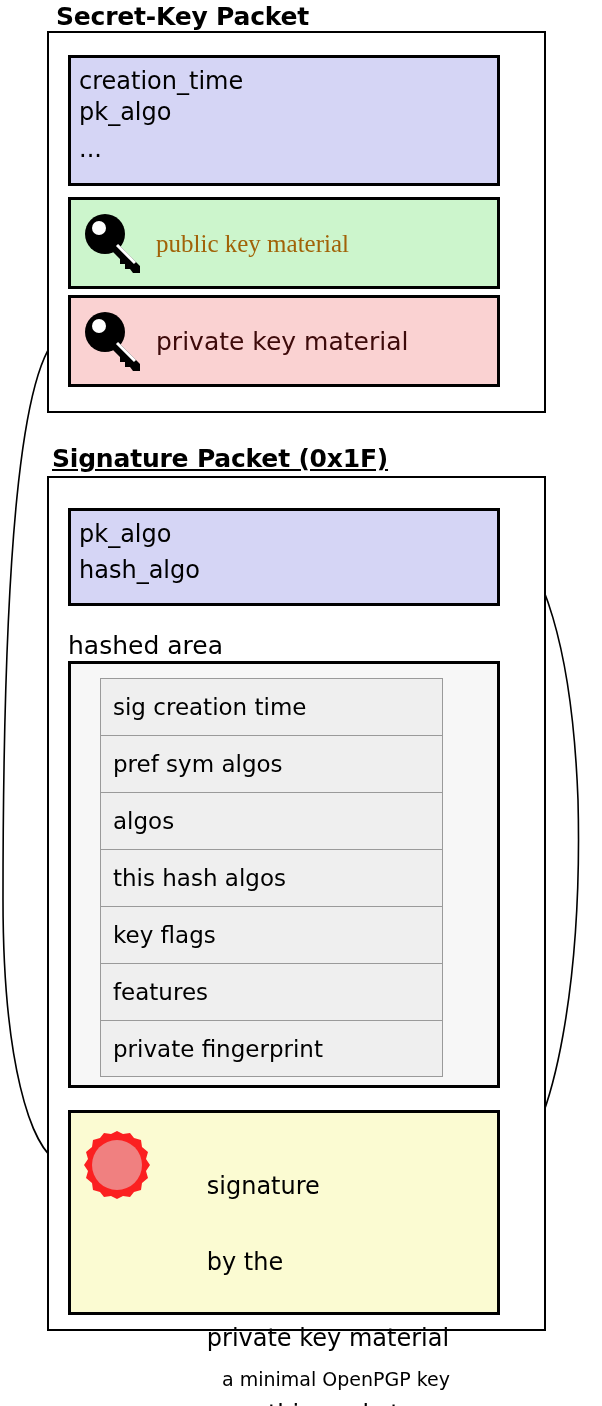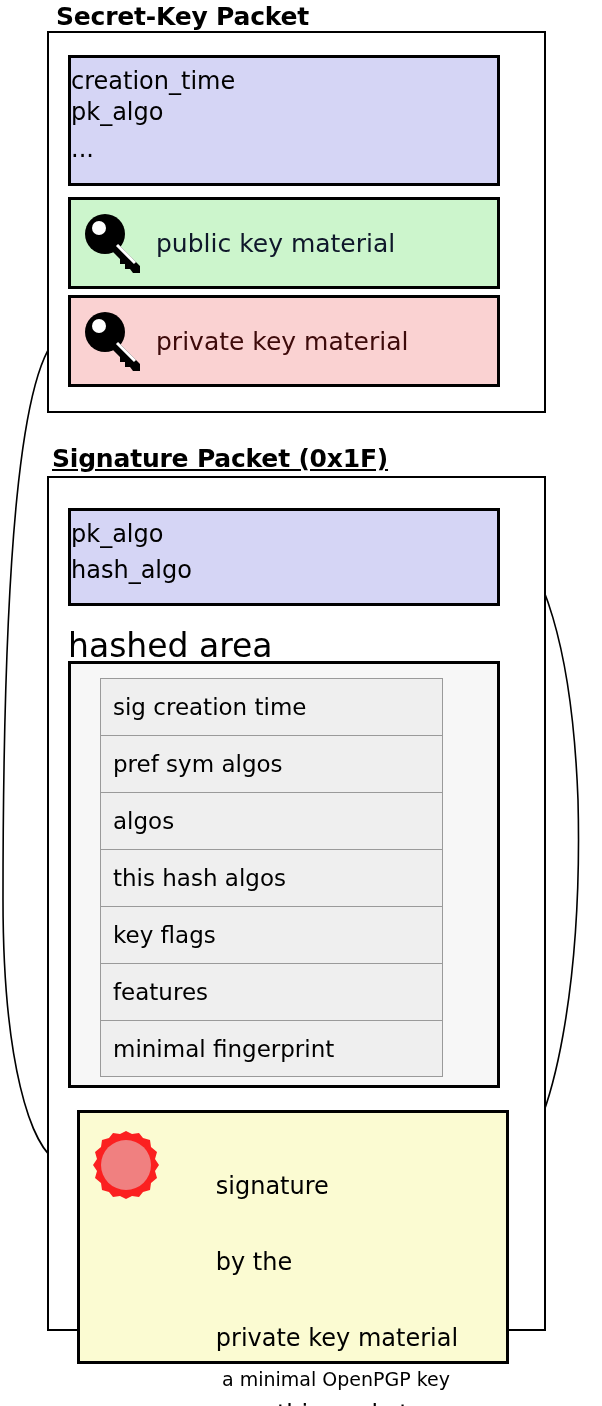--- a/index.html
+++ b/index.html
@@ -26,52 +26,52 @@
     position:absolute;border:2px solid #000;background:#ffffff;box-sizing:border-box;
   }
   #packet-secret{left:47px;top:31px;width:499px;height:382px;}
   #packet-sig{left:47px;top:476px;width:499px;height:855px;}
 
   
   .field{
     position:absolute;box-sizing:border-box;border:3px solid #000;
     font-size:24px;line-height:31px;
   }
-  .field .txt{position:absolute;left:0;white-space:pre;}
+  .field .txt{position:absolute;left:8px;white-space:pre;}
 
   #f-meta{left:68px;top:55px;width:432px;height:131px;background:#d5d5f5;}
   #f-meta .txt{top:11px;}
 
   #f-pub{left:68px;top:197px;width:432px;height:92px;background:#ccf5cc;}
   #f-priv{left:68px;top:295px;width:432px;height:92px;background:#fad2d2;}
   .keyrow-label{position:absolute;left:85px;top:28px;font-size:25px;line-height:32px;white-space:nowrap;}
-  #f-pub .keyrow-label{color:#0f172a;}
+  #f-pub .keyrow-label{color:#a16207;font-family:Liberation Serif, serif;}
   #f-priv .keyrow-label{color:#3d0a0a;}
 
   #f-algos{left:68px;top:508px;width:432px;height:98px;background:#d5d5f5;}
   #f-algos .txt{top:11px;}
 
   
   #hashed-label{
-    position:absolute;left:68px;top:631px;font-size:33px;line-height:30px;white-space:nowrap;
+    position:absolute;left:68px;top:631px;font-size:25px;line-height:30px;white-space:nowrap;
   }
   #f-hashed{
     position:absolute;left:68px;top:661px;width:432px;height:427px;
     box-sizing:border-box;border:3px solid #000;background:#f7f7f7;
   }
   .subpkt-list{position:absolute;left:29px;top:14px;width:343px;}
   .subpkt{
     box-sizing:border-box;border:1px solid #9a9a9a;border-bottom:none;
     background:#efefef;height:57px;line-height:56px;padding-left:12px;
     font-size:23px;white-space:nowrap;
   }
   .subpkt:last-child{border-bottom:1px solid #9a9a9a;}
 
   
-  #f-sig{left:68px;top:1110px;width:432px;height:254px;background:#fbfbd2;margin-left:9px;}
+  #f-sig{left:68px;top:1110px;width:432px;height:205px;background:#fbfbd2;}
   #sig-text{position:absolute;left:90px;top:16px;font-size:24px;line-height:38px;white-space:pre;}
 
   
   .key-icon{position:absolute;left:12px;top:12px;width:66px;height:66px;}
   .seal-icon{position:absolute;left:10px;top:16px;width:72px;height:72px;}
 
   
   #caption{
     position:absolute;left:0;top:1368px;width:602px;text-align:center;
     font-size:19px;line-height:22px;margin-left:35px;
@@ -142,21 +142,21 @@
   <div id="hashed-label">hashed area</div>
 
   <div id="f-hashed">
     <div class="subpkt-list">
       <div class="subpkt">sig creation time</div>
       <div class="subpkt">pref sym algos</div>
       <div class="subpkt">algos</div>
       <div class="subpkt">this hash algos</div>
       <div class="subpkt">key flags</div>
       <div class="subpkt">features</div>
-      <div class="subpkt">minimal fingerprint</div>
+      <div class="subpkt">private fingerprint</div>
     </div>
   </div>
 
   <div class="field" id="f-sig">
     <svg class="seal-icon" viewBox="0 0 72 72">
       <path d="M36,2 L42,5 L49,4 L53,9 L60,11 L61,18 L67,23 L65,30 L69,36 L65,42
                L67,49 L61,54 L60,61 L53,63 L49,68 L42,67 L36,70 L30,67 L23,68
                L19,63 L12,61 L11,54 L5,49 L7,42 L3,36 L7,30 L5,23 L11,18 L12,11
                L19,9 L23,4 L30,5 Z" fill="#fb2020"></path>
       <circle cx="36" cy="36" r="25" fill="#f08080"></circle>

